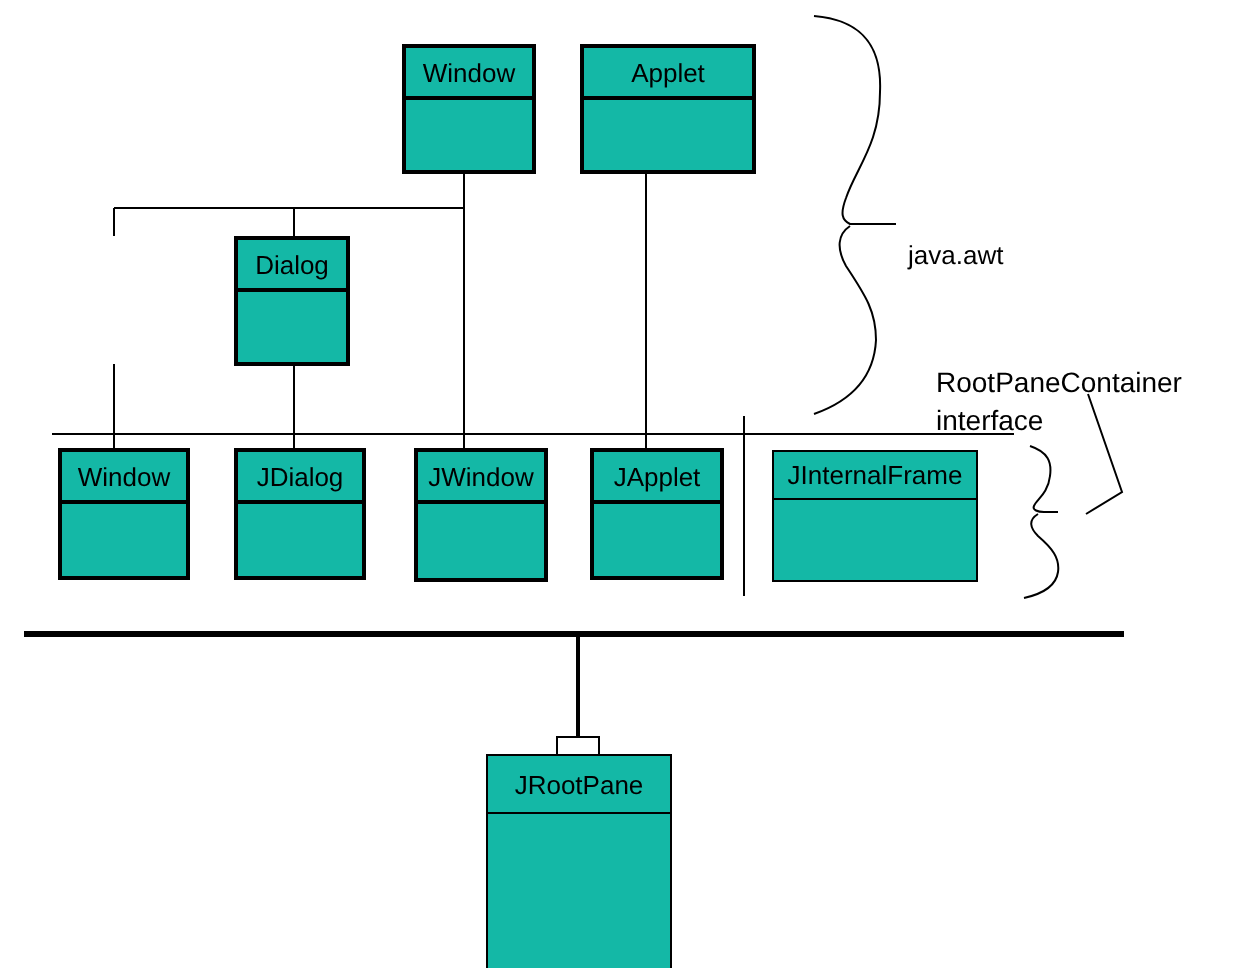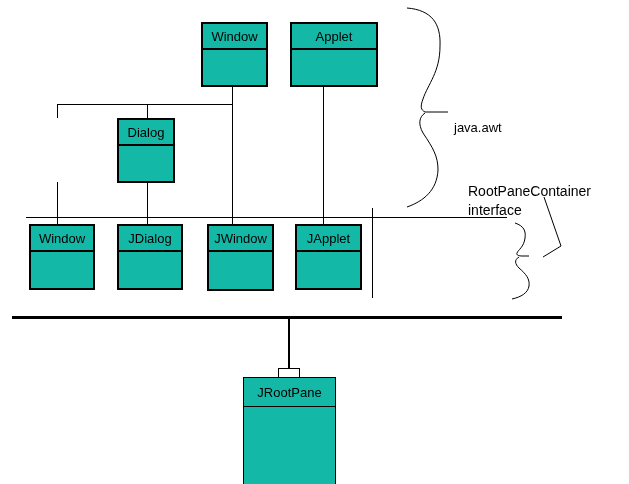--- a/index.html
+++ b/index.html
@@ -120,20 +120,24 @@
   <div class="box" style="left:207px;top:224px;width:67px;height:67px">
     <div class="title">JWindow</div>
     <div class="body"></div>
   </div>
 
   <div class="box" style="left:295px;top:224px;width:67px;height:66px">
     <div class="title">JApplet</div>
     <div class="body"></div>
   </div>
 
+  <div class="box thin" style="left:386px;top:225px;width:103px;height:66px">
+    <div class="title">JInternalFrame</div>
+    <div class="body"></div>
+  </div>
 
   <div class="stub" style="left:278px;top:368px;width:22px;height:10px"></div>
 
   <div class="box thin jrootpane" style="left:243px;top:377px;width:93px;height:118px">
     <div class="title">JRootPane</div>
     <div class="body"></div>
   </div>
 
   <div class="annot small" style="left:454px;top:102px">java.awt</div>
 

